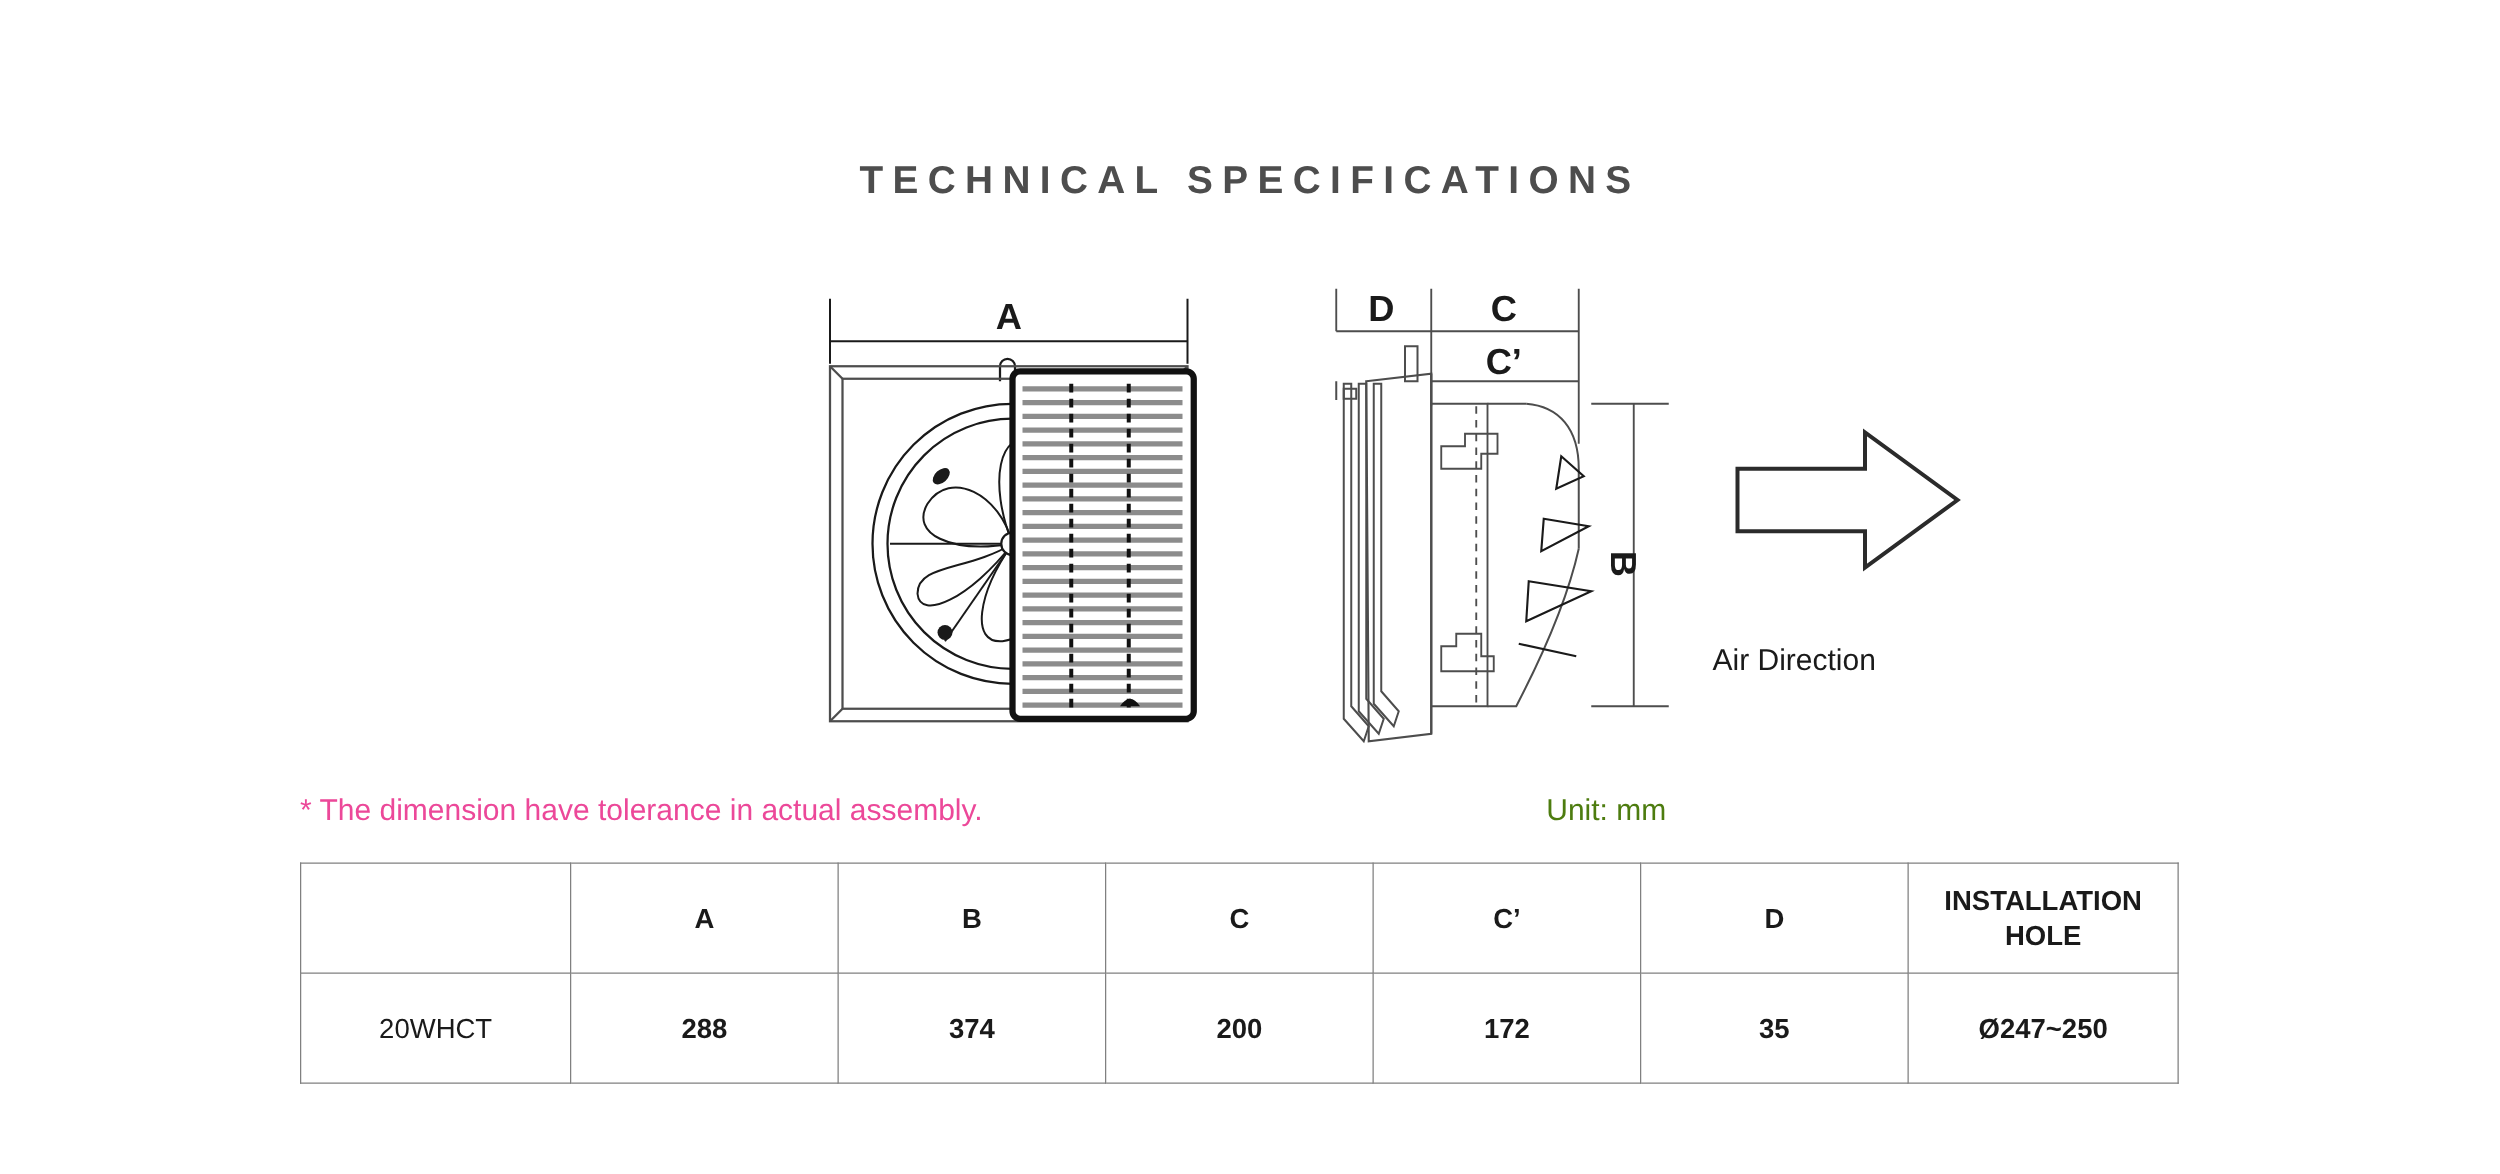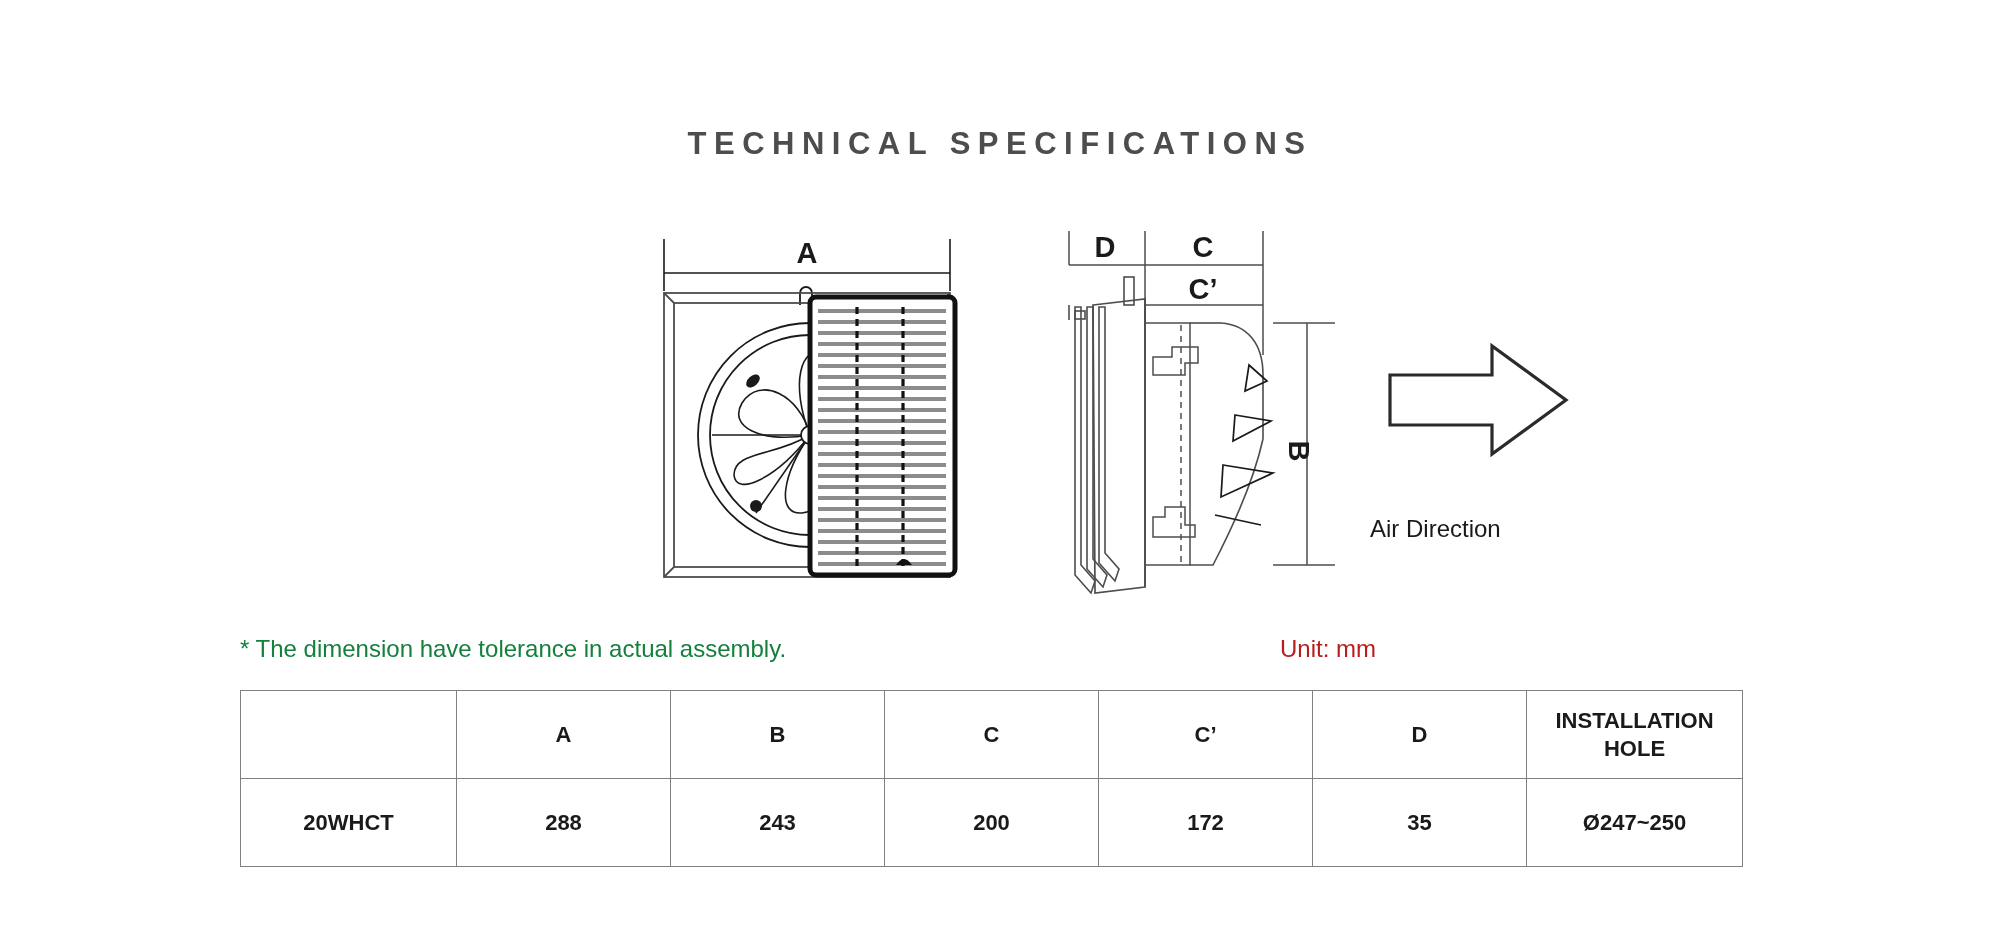--- a/index.html
+++ b/index.html
@@ -55,29 +55,29 @@
     top: 635px;
     left: 0;
     width: 2000px;
     height: 40px;
   }
   .note-left {
     position: absolute;
     left: 240px;
     top: 0;
     font-size: 24px;
-    color: #15803d;
+    color: #ec4899;
     white-space: nowrap;
   }
   .note-right {
     position: absolute;
-    right: 624px;
+    right: 667px;
     top: 0;
     font-size: 24px;
-    color: #b91c1c;
+    color: #4d7c0f;
     white-space: nowrap;
   }
 
   
   .spec-table {
     position: absolute;
     left: 240px;
     top: 690px;
     width: 1500px;
     border-collapse: collapse;
@@ -86,21 +86,21 @@
   .spec-table th, .spec-table td {
     border: 1px solid #808080;
     text-align: center;
     color: #1a1a1a;
     font-size: 22px;
     font-weight: bold;
     padding: 0;
   }
   .spec-table thead th { height: 88px; font-weight: bold; line-height: 1.25; }
   .spec-table tbody td { height: 88px; }
-  .spec-table tbody td.model { font-weight: bold; }
+  .spec-table tbody td.model { font-weight: normal; }
   .col-model { width: 216px; }
   .col-dim   { width: 214px; }
   .col-hole  { width: 216px; }
 </style>
 </head>
 <body>
 
 <div class="page">
 
   <div class="title">TECHNICAL SPECIFICATIONS</div>
@@ -294,21 +294,21 @@
         <th>
           <span>INSTALLATION</span><br>
           <span>HOLE</span>
         </th>
       </tr>
     </thead>
     <tbody>
       <tr>
         <td class="model">20WHCT</td>
         <td>288</td>
-        <td>243</td>
+        <td>374</td>
         <td>200</td>
         <td>172</td>
         <td>35</td>
         <td>Ø247~250</td>
       </tr>
     </tbody>
   </table>
 
 </div>
 

